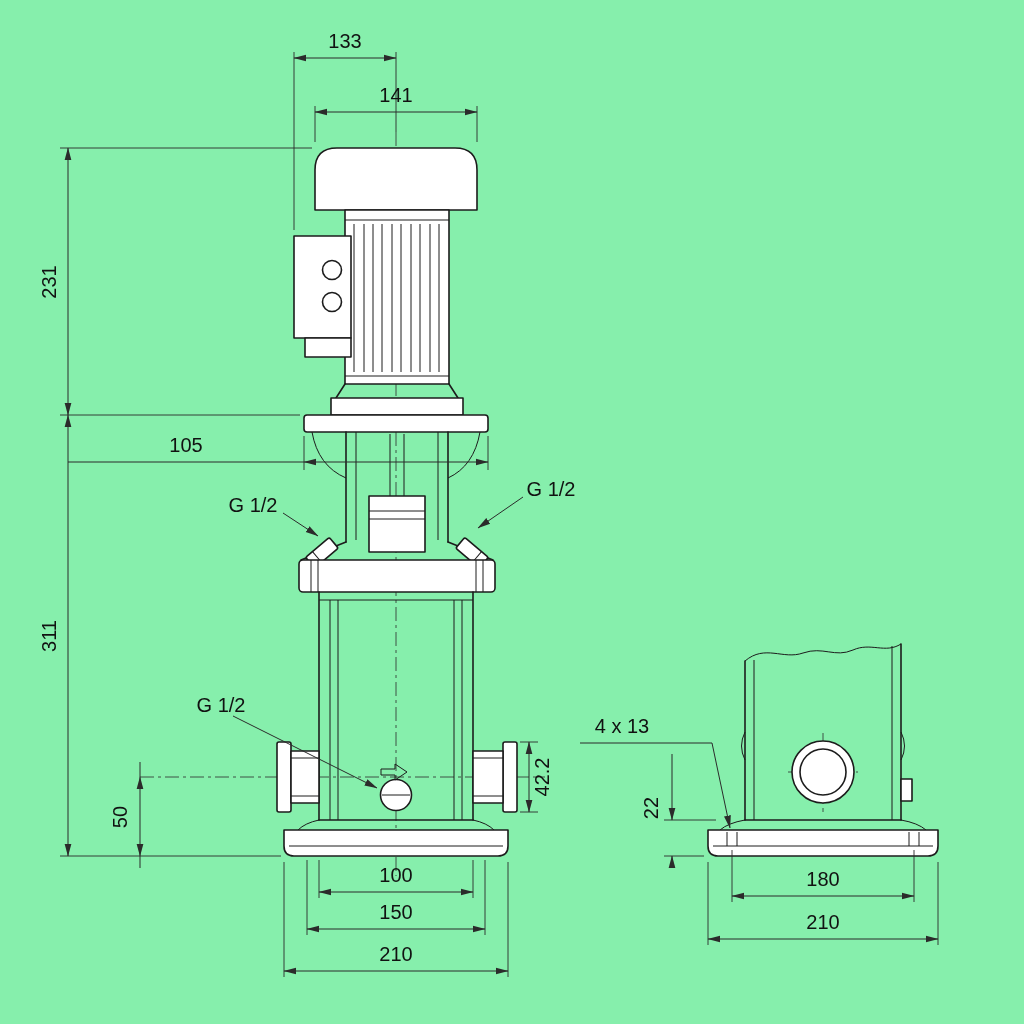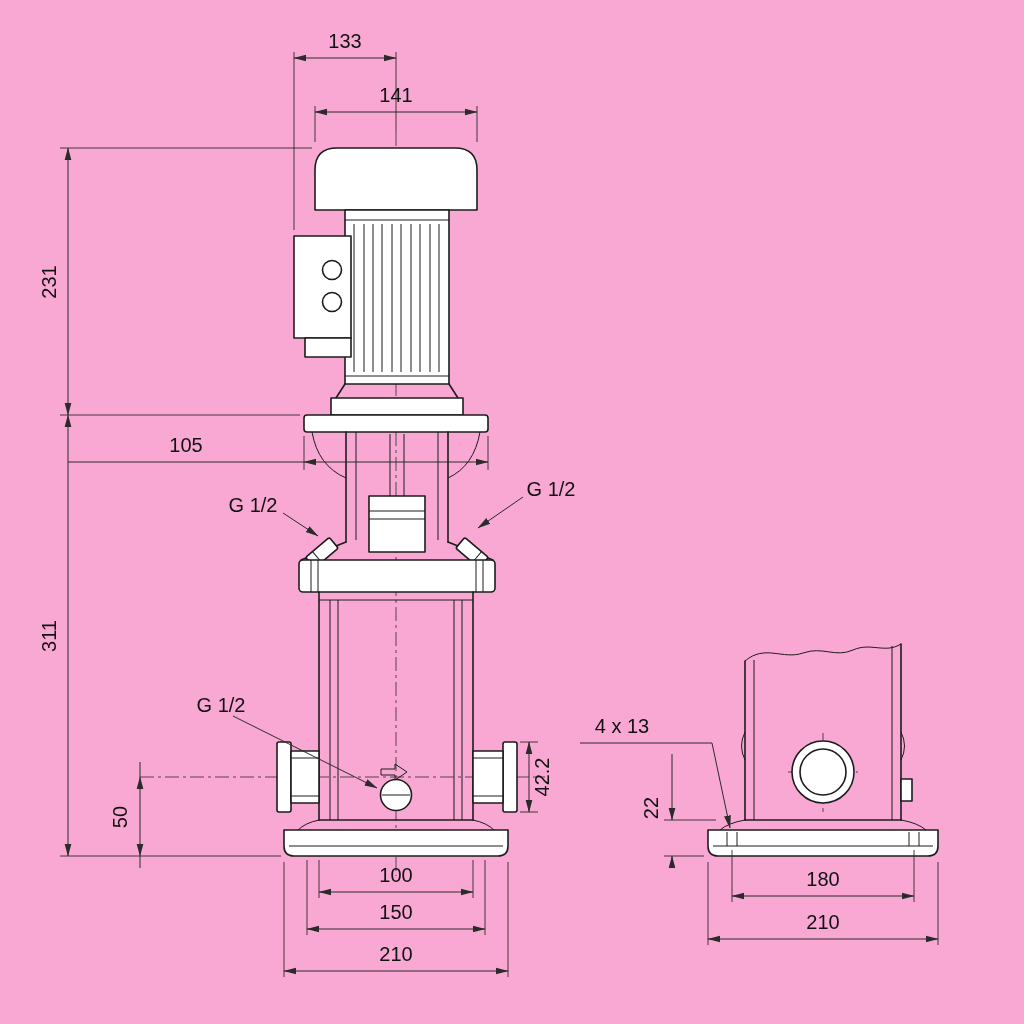--- a/index.html
+++ b/index.html
@@ -1,16 +1,16 @@
 <!DOCTYPE html>
 <html><head>
 <meta charset="utf-8">
 <style>
   html,body{margin:0;padding:0;background:#ffffff;}
-  .stage{width:1024px;height:1024px;position:relative;background:#f9a8d4;font-family:"Liberation Sans",sans-serif;}
+  .stage{width:1024px;height:1024px;position:relative;background:#86efac;font-family:"Liberation Sans",sans-serif;}
   svg{display:block;}
   .outline{fill:none;stroke:#1c1c1c;stroke-width:1.6;stroke-linejoin:round;stroke-linecap:round;}
   .ofill{fill:#ffffff;stroke:#1c1c1c;stroke-width:1.6;stroke-linejoin:round;}
   .thin{fill:none;stroke:#1c1c1c;stroke-width:1;}
   .dim{fill:none;stroke:#2b2b2b;stroke-width:1;}
   .ext{fill:none;stroke:#2b2b2b;stroke-width:0.9;}
   .center{fill:none;stroke:#2b2b2b;stroke-width:0.8;stroke-dasharray:14 4 3 4;}
   text.lbl{font-size:20px;fill:#111;text-anchor:middle;}
 </style>
 </head>

